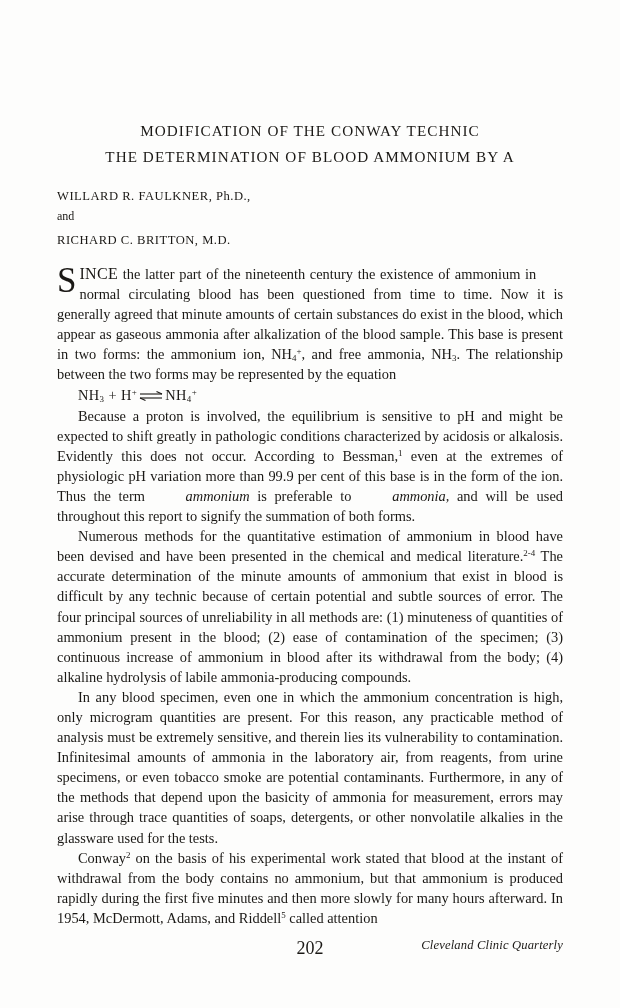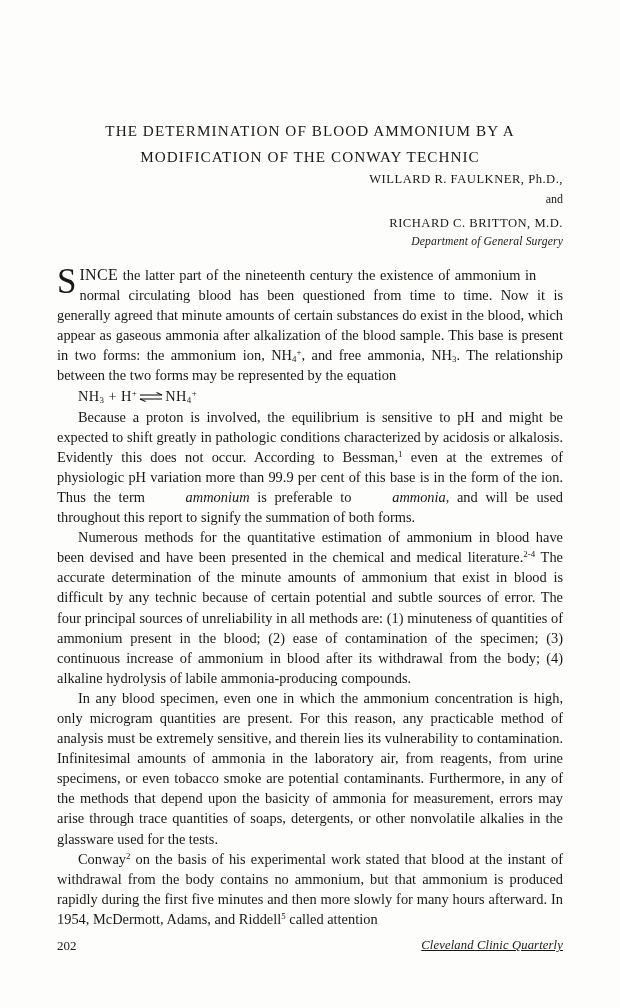--- a/index.html
+++ b/index.html
@@ -32,21 +32,22 @@
   .title-line {
     font-size: 15.2px;
     letter-spacing: 1.05px;
     line-height: 26px;
     font-weight: normal;
     white-space: nowrap;
   }
 
   
   .author-block {
-    text-align: right;
+    margin-top: 17px;
+    text-align: left;
   }
   .author-name {
     font-size: 12.6px;
     letter-spacing: 0.5px;
     line-height: 19px;
   }
   .author-dept {
     font-size: 11.6px;
     font-style: italic;
     line-height: 18px;
@@ -135,50 +136,48 @@
     position: absolute;
     left: 57px;
     top: 938px;
     width: 506px;
     height: 20px;
   }
   .folio {
     position: absolute;
     left: 0;
     right: 0;
-    text-align: left;
-    font-size: 13px;
+    text-align: center;
+    font-size: 18px;
   }
   .journal {
     position: absolute;
     right: 0;
     top: 0;
     font-style: italic;
     font-size: 12.6px;
     letter-spacing: 0.15px;
-    text-decoration: underline;
   }
 </style>
 </head>
 <body>
 
 <div class="page">
 
   <div class="content">
 
     <div class="title-block">
+      <div class="title-line">MODIFICATION OF THE CONWAY TECHNIC</div>
       <div class="title-line">THE DETERMINATION OF BLOOD AMMONIUM BY A</div>
-      <div class="title-line">MODIFICATION OF THE CONWAY TECHNIC</div>
     </div>
 
     <div class="author-block">
       <div class="author-name">WILLARD R. FAULKNER, Ph.D.,</div>
       <div class="author-and">and</div>
       <div class="author-name second">RICHARD C. BRITTON, M.D.</div>
-      <div class="author-dept">Department of General Surgery</div>
     </div>
 
     <div class="body-text">
 
       <p class="dropcap-para"><span class="dropcap">S</span><span class="smallcaps">INCE</span><span> the latter part of the nineteenth century the existence of ammonium in</span>
         <span class="dropcap-indent"></span><span>normal circulating blood has been questioned from time to time. Now it is generally agreed that minute amounts of certain substances do exist in the blood, which appear as gaseous ammonia after alkalization of the blood sample. This base is present in two forms: the ammonium ion, NH</span><sub>4</sub><sup>+</sup><span>, and free ammonia, NH</span><sub>3</sub><span>. The relationship between the two forms may be represented by the equation</span></p>
 
       <p class="equation"><span>NH</span><sub>3</sub>
         <span>+</span>
         <span>H</span><sup>+</sup><span class="eq-arrow"><svg width="26" height="12" viewBox="0 0 26 12">

